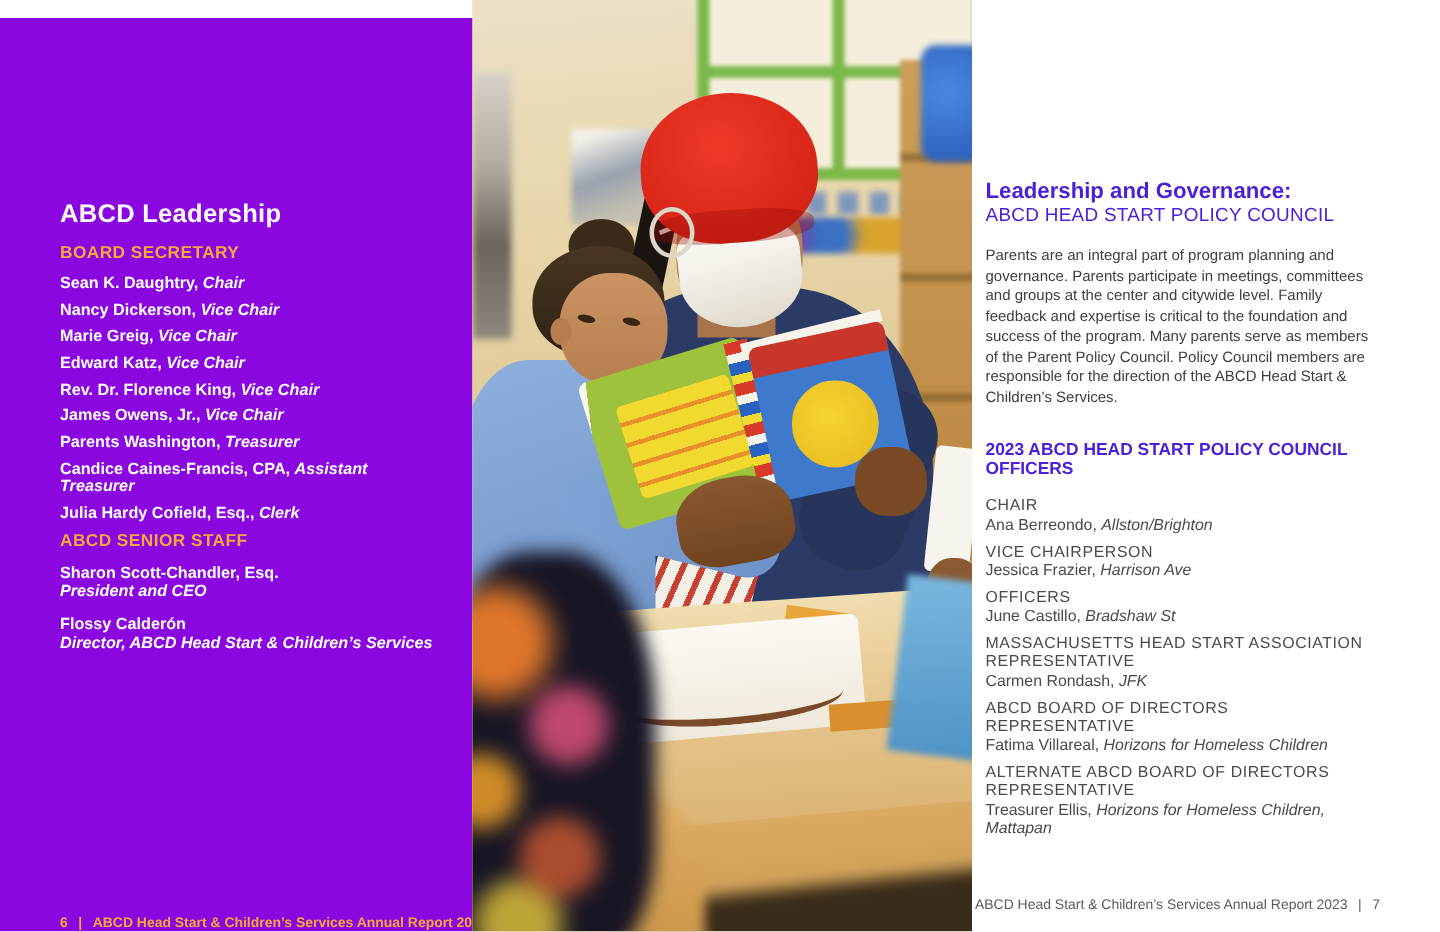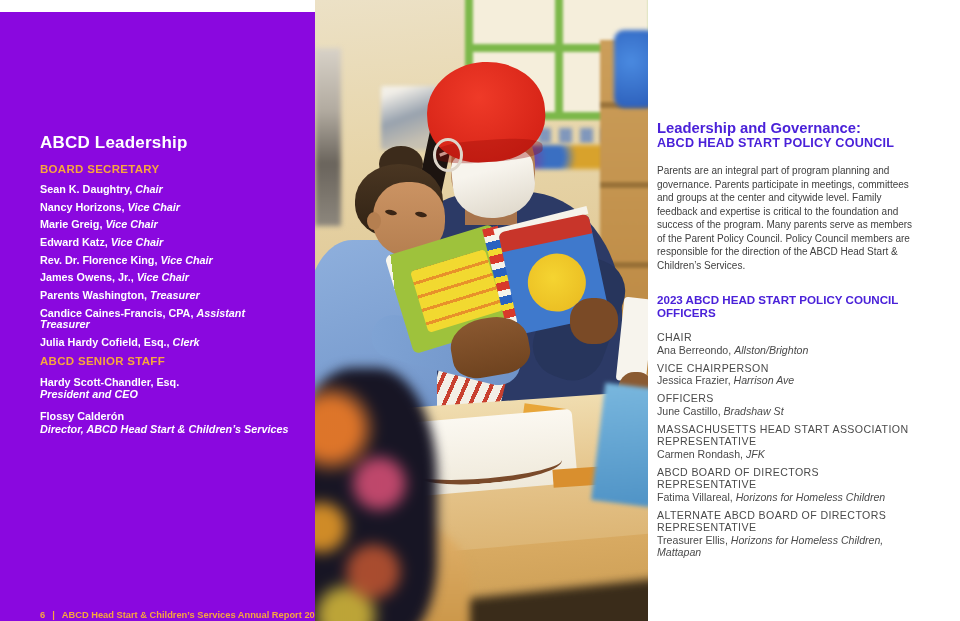--- a/index.html
+++ b/index.html
@@ -122,52 +122,52 @@
       radial-gradient(circle at 62% 42%,rgba(220,80,120,.85) 0 10%,transparent 18%),
       radial-gradient(circle at 24% 58%,rgba(240,160,40,.85) 0 9%,transparent 16%),
       radial-gradient(circle at 58% 74%,rgba(205,90,50,.8) 0 9%,transparent 15%),
       radial-gradient(circle at 40% 90%,rgba(230,200,60,.8) 0 8%,transparent 14%),
       #171524;}
 
   
   .right-page{position:absolute;left:648px;top:0;width:312px;height:621px;background:#ffffff;}
   .right-content{padding:120px 40px 0 9px;}
   .rp-title{margin:0;font-size:14.8px;font-weight:bold;color:#4a21d9;line-height:1.1;}
-  .rp-subtitle{margin:0 0 12px;font-size:12.6px;font-weight:bold;color:#4a21d9;letter-spacing:.2px;line-height:1.25;}
+  .rp-subtitle{margin:0 0 12px;font-size:12.6px;font-weight:normal;color:#4a21d9;letter-spacing:.2px;line-height:1.25;}
   .rp-paragraph{margin:0 0 21px;width:260px;font-size:10px;line-height:1.35;color:#3e3e3e;}
   .rp-officers-heading{margin:0 0 12px;font-size:11.6px;font-weight:bold;color:#4a21d9;}
   .pc-officer{margin:0 0 5.5px;font-size:10.6px;color:#4a4a4a;line-height:1.18;}
   .pc-role{letter-spacing:.4px;}
   .pc-name em{font-style:italic;}
   .right-footer{position:absolute;right:40px;bottom:13px;color:#5a5a5a;font-size:9.3px;white-space:nowrap;}
   .right-footer .sep{margin:0 7px;}
 </style>
 </head>
 <body>
 
 <div class="spread">
 
   <aside class="left-page">
     <div class="left-content">
       <h1 class="lp-title">ABCD Leadership</h1>
       <h2 class="yellow-heading">BOARD SECRETARY</h2>
       <ul class="officer-list">
         <li><span>Sean K. Daughtry,</span> <em>Chair</em></li>
-        <li><span>Nancy Horizons,</span> <em>Vice Chair</em></li>
+        <li><span>Nancy Dickerson,</span> <em>Vice Chair</em></li>
         <li><span>Marie Greig,</span> <em>Vice Chair</em></li>
         <li><span>Edward Katz,</span> <em>Vice Chair</em></li>
         <li><span>Rev. Dr. Florence King,</span> <em>Vice Chair</em></li>
         <li><span>James Owens, Jr.,</span> <em>Vice Chair</em></li>
         <li><span>Parents Washington,</span> <em>Treasurer</em></li>
         <li><span>Candice Caines-Francis, CPA,</span> <em>Assistant Treasurer</em></li>
         <li><span>Julia Hardy Cofield, Esq.,</span> <em>Clerk</em></li>
       </ul>
       <h2 class="yellow-heading staff-heading">ABCD SENIOR STAFF</h2>
       <div class="staff-item">
-        <span>Hardy Scott-Chandler, Esq.</span>
+        <span>Sharon Scott-Chandler, Esq.</span>
         <em class="staff-title">President and CEO</em>
       </div>
       <div class="staff-item">
         <span>Flossy Calderón</span>
         <em class="staff-title">Director, ABCD Head Start &amp; Children’s Services</em>
       </div>
     </div>
     <footer class="left-footer">
       <span>6</span><span class="sep">|</span><span>ABCD Head Start &amp; Children’s Services Annual Report 2022</span>
     </footer>
@@ -269,15 +269,18 @@
       </div>
       <div class="pc-officer">
         <div class="pc-role">ABCD BOARD OF DIRECTORS REPRESENTATIVE</div>
         <div class="pc-name"><span>Fatima Villareal,</span> <em>Horizons for Homeless Children</em></div>
       </div>
       <div class="pc-officer">
         <div class="pc-role">ALTERNATE ABCD BOARD OF DIRECTORS REPRESENTATIVE</div>
         <div class="pc-name"><span>Treasurer Ellis,</span> <em>Horizons for Homeless Children, Mattapan</em></div>
       </div>
     </div>
+    <footer class="right-footer">
+      <span>ABCD Head Start &amp; Children’s Services Annual Report 2023</span><span class="sep">|</span><span>7</span>
+    </footer>
   </main>
 
 </div>
 
 </body></html>

